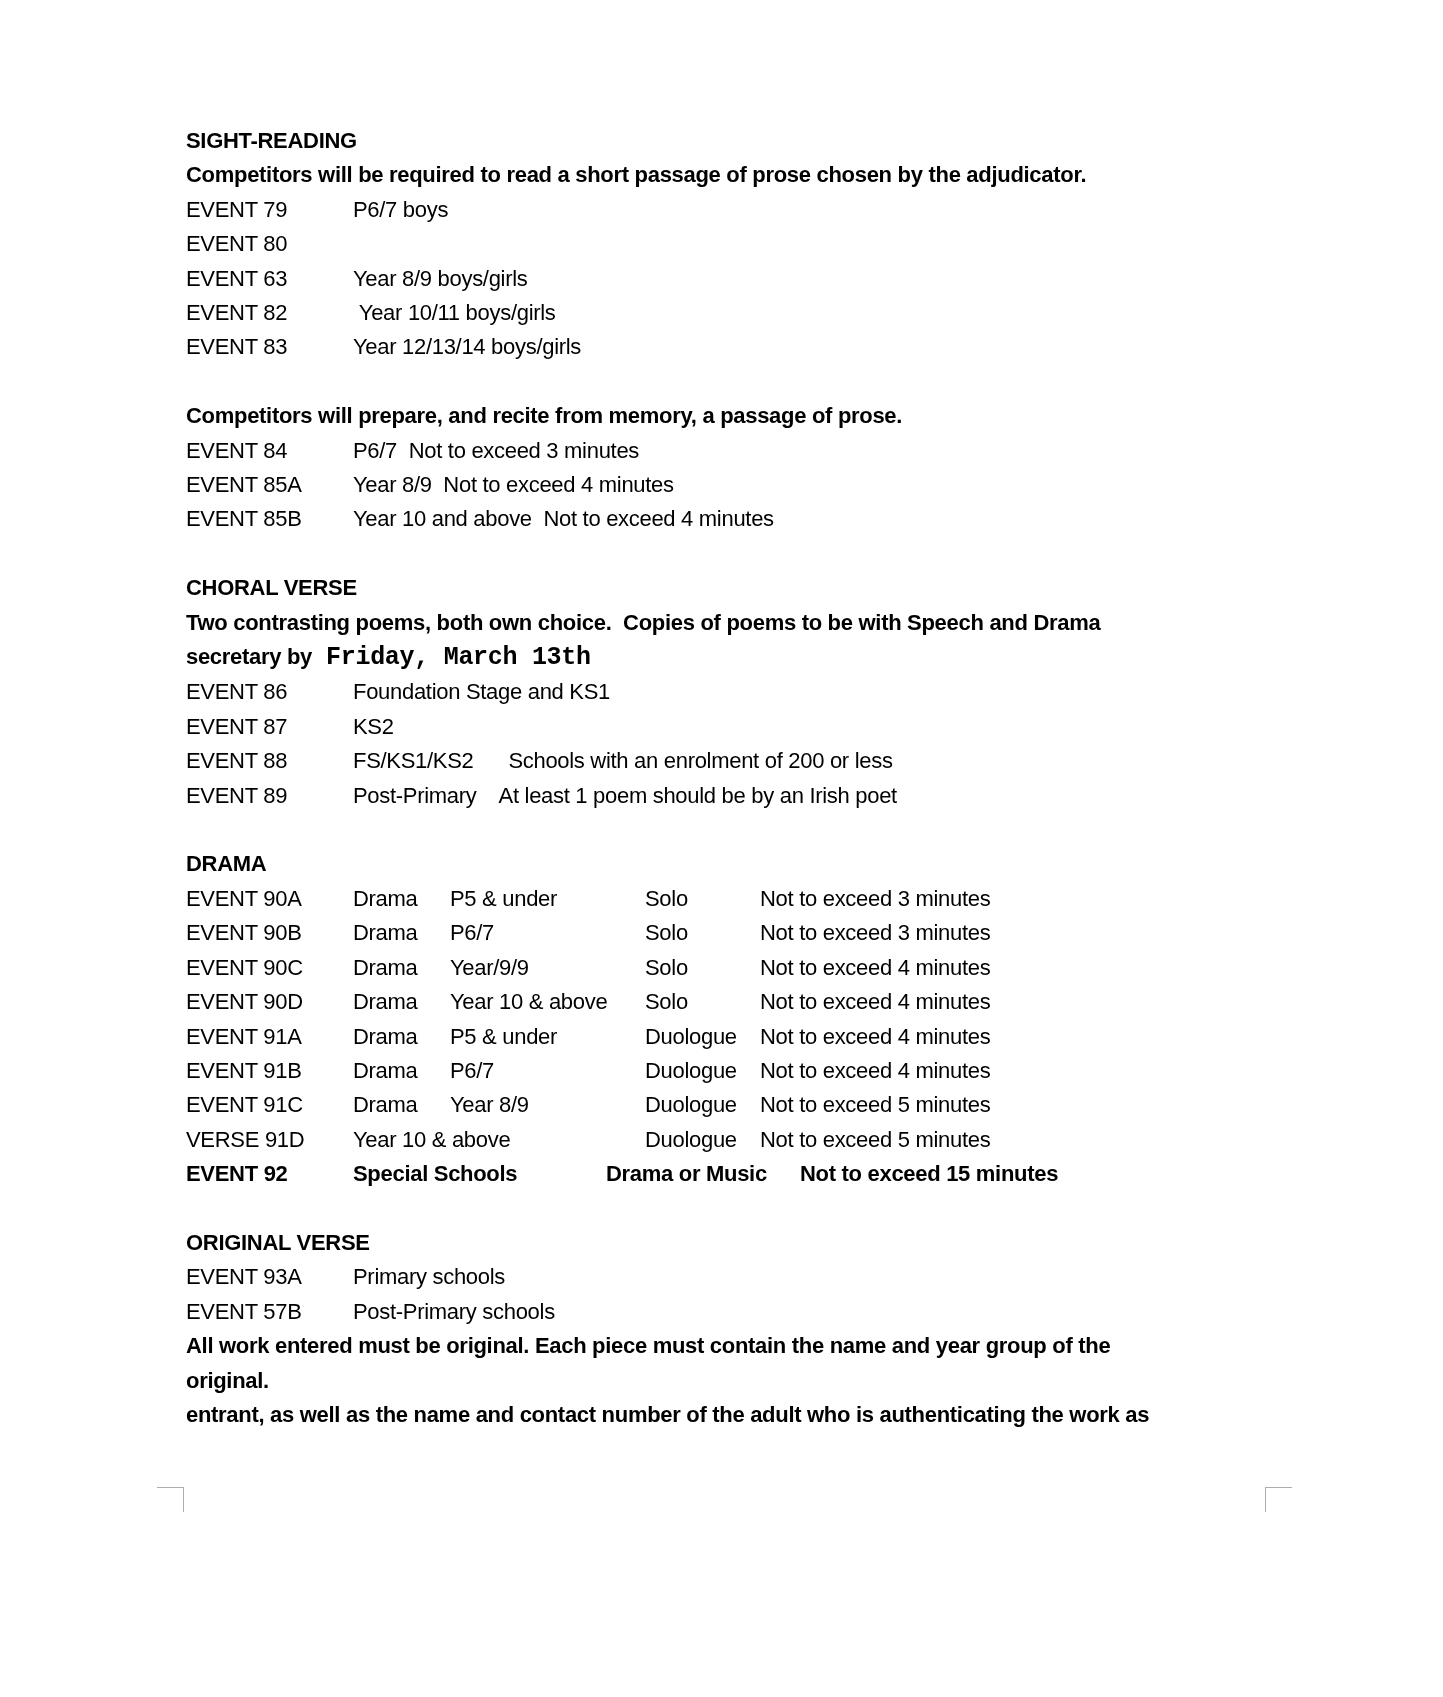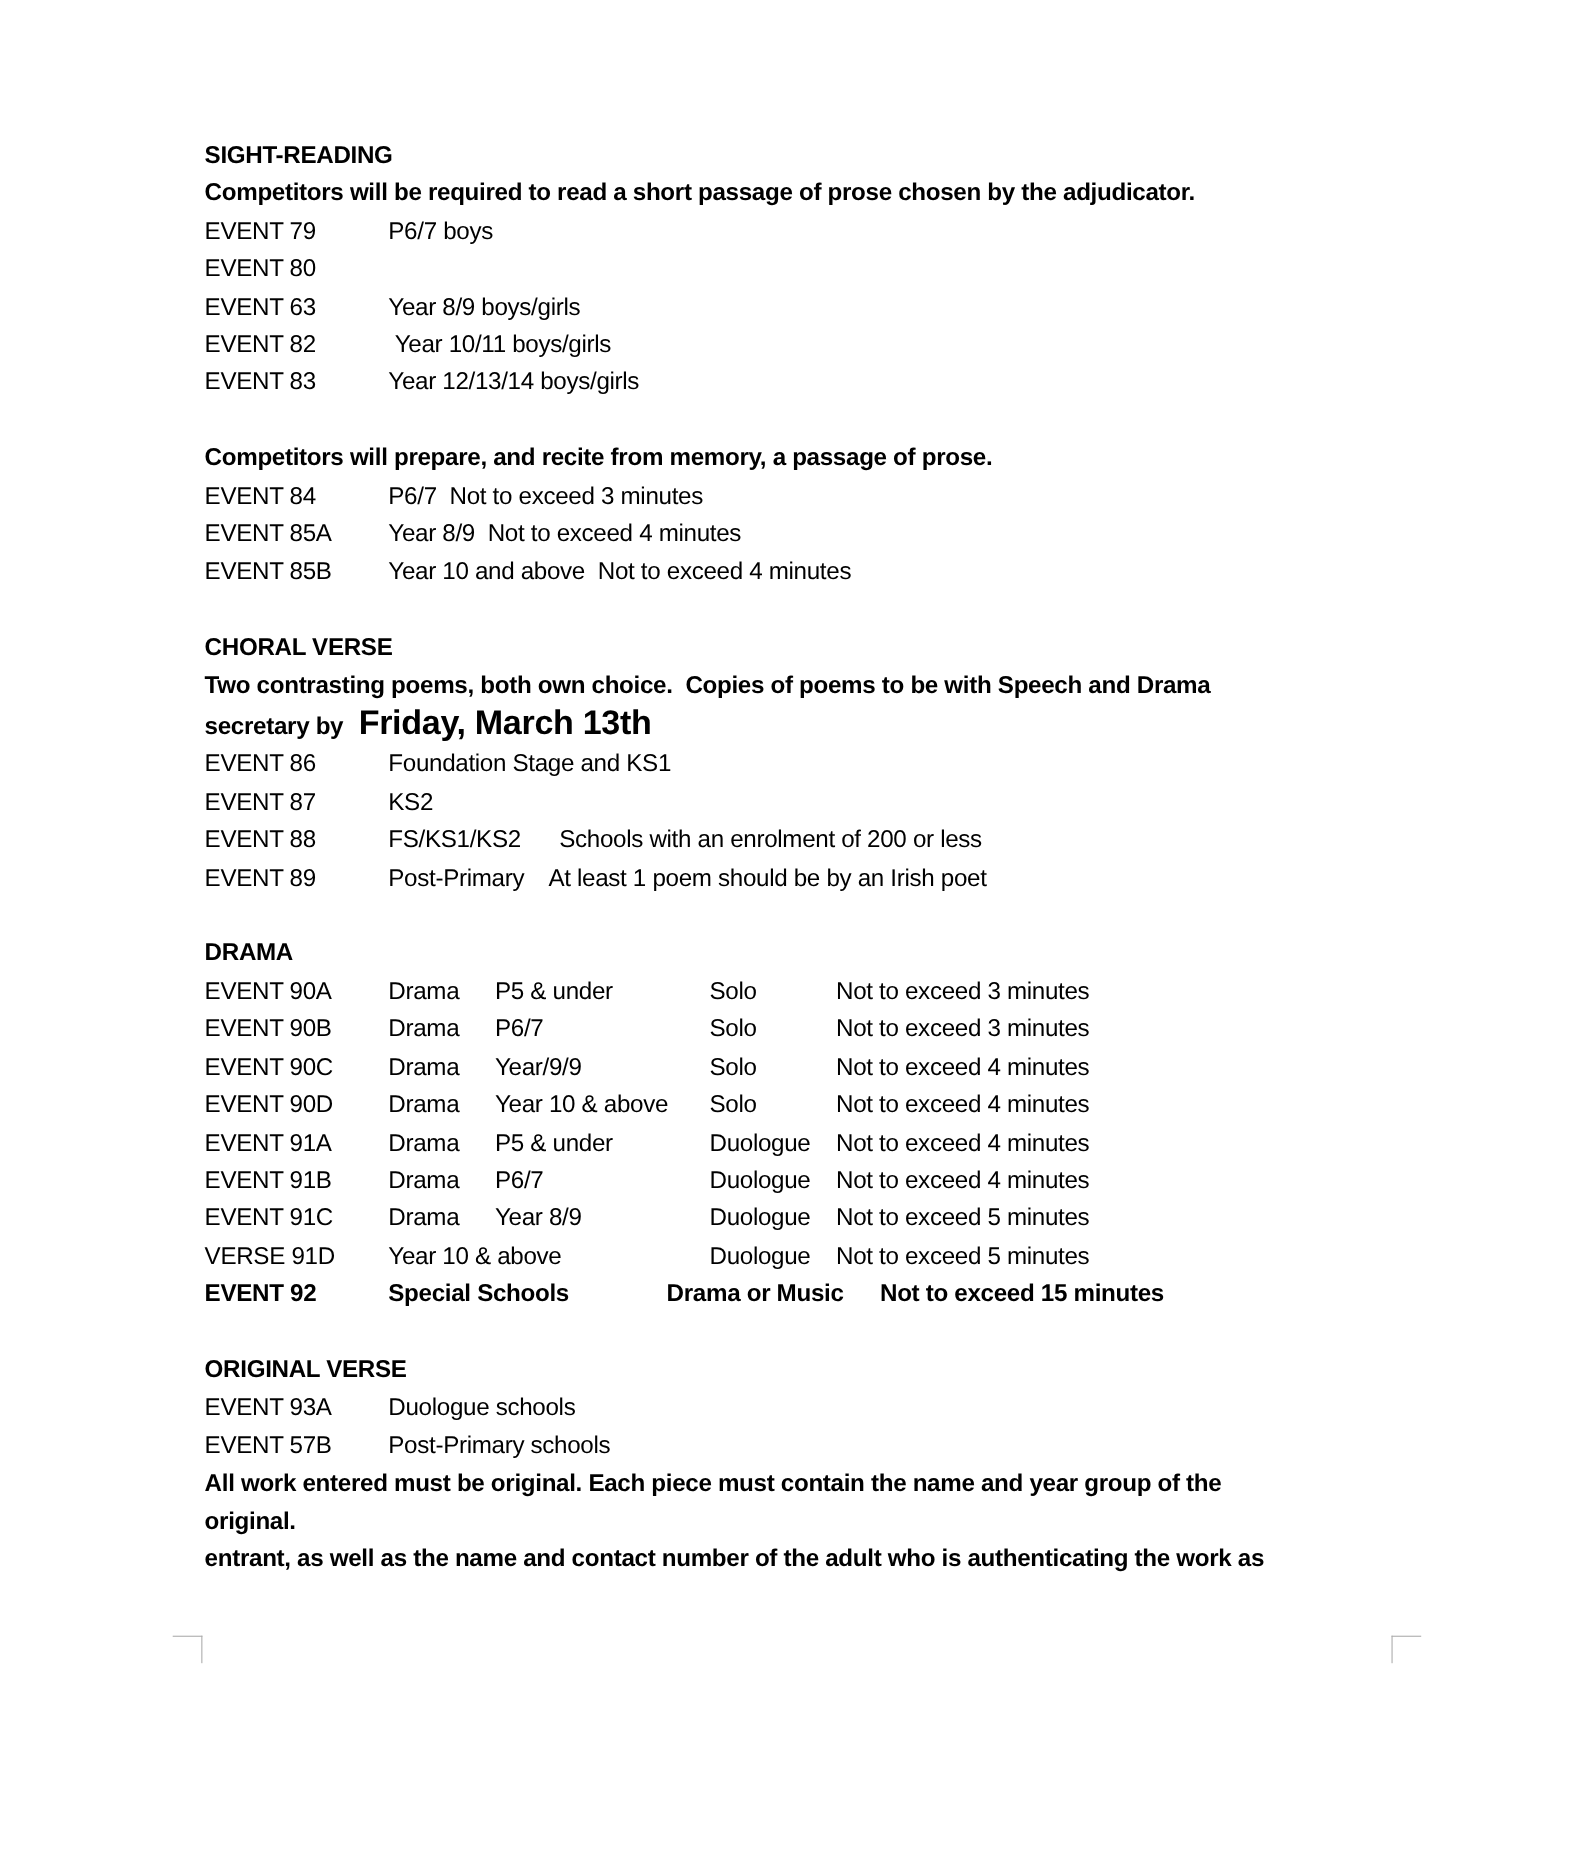--- a/index.html
+++ b/index.html
@@ -38,23 +38,24 @@
     grid-template-columns: 167px 97px 195px 115px 1fr;
     white-space: nowrap;
   }
   .special-row {
     display: grid;
     grid-template-columns: 167px 253px 194px 1fr;
     font-weight: bold;
     white-space: nowrap;
   }
   .deadline {
-    font-size: 31px;
+    font-size: 25px;
     margin-left: 14px;
     font-weight: bold;
+    font-family: Liberation Mono, monospace;
   }
   .note-line { font-weight: bold; }
   .corner-mark {
     position: absolute;
     width: 26px;
     height: 24px;
     border-top: 1px solid #adadad;
   }
   .corner-left {
     left: 157px;
@@ -198,21 +199,21 @@
         <span>Special Schools</span>
         <span>Drama or Music</span>
         <span>Not to exceed 15 minutes</span>
       </div>
     </div>
 
     <div class="section">
       <div class="heading">ORIGINAL VERSE</div>
       <div class="event-row">
         <span class="label">EVENT 93A</span>
-        <span class="desc">Duologue schools</span>
+        <span class="desc">Primary schools</span>
       </div>
       <div class="event-row">
         <span class="label">EVENT 57B</span>
         <span class="desc">Post-Primary schools</span>
       </div>
       <div class="note-line">All work entered must be original. Each piece must contain the name and year group of the</div>
       <div class="note-line">original.</div>
       <div class="note-line">entrant, as well as the name and contact number of the adult who is authenticating the work as</div>
     </div>
 

